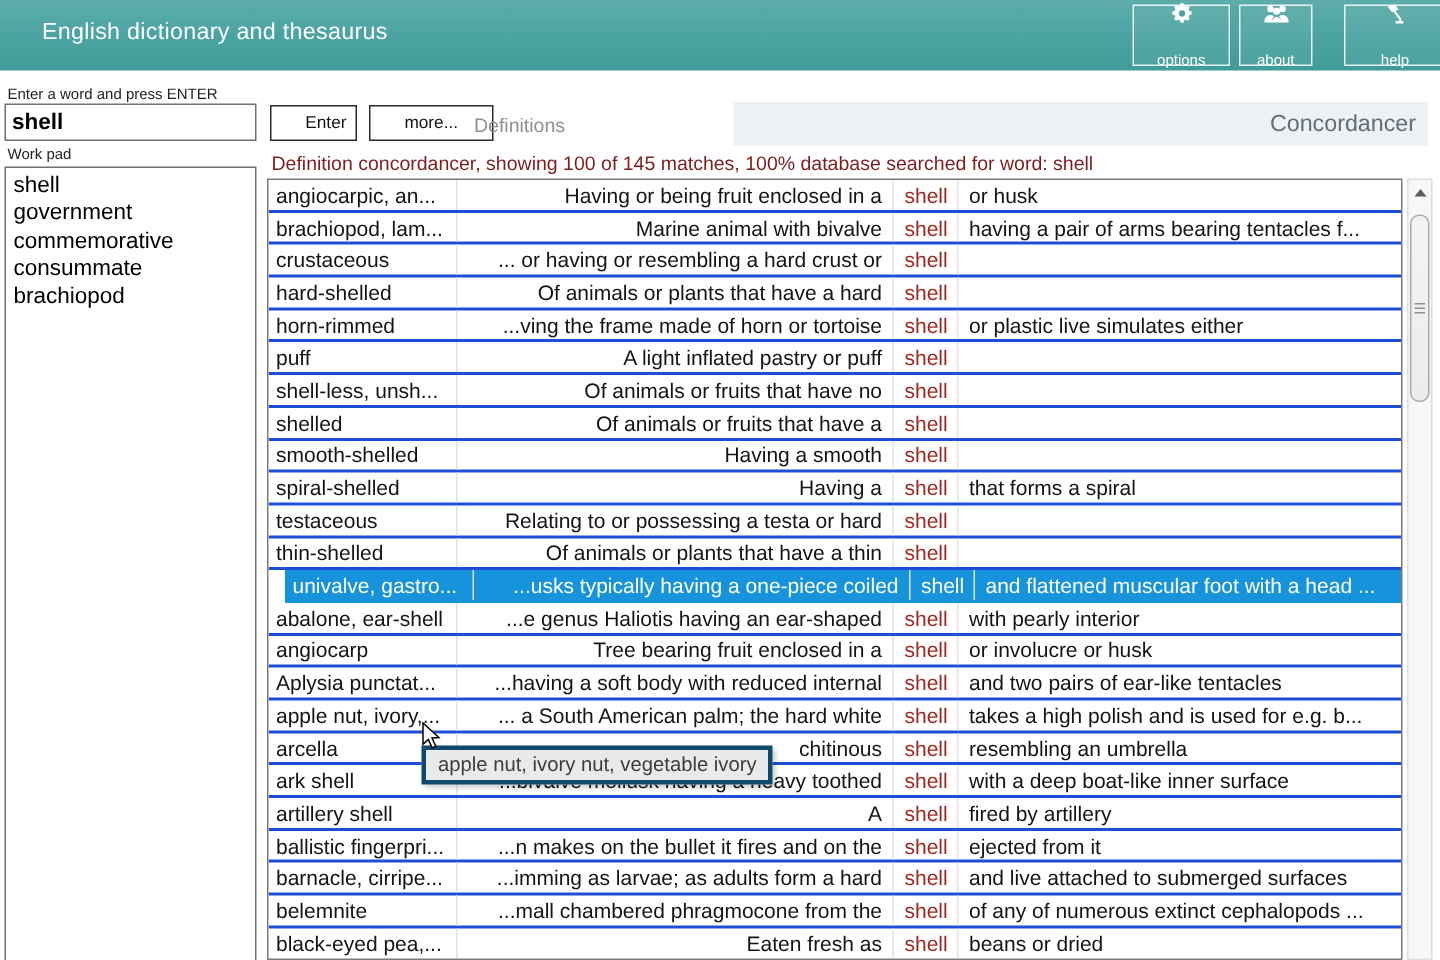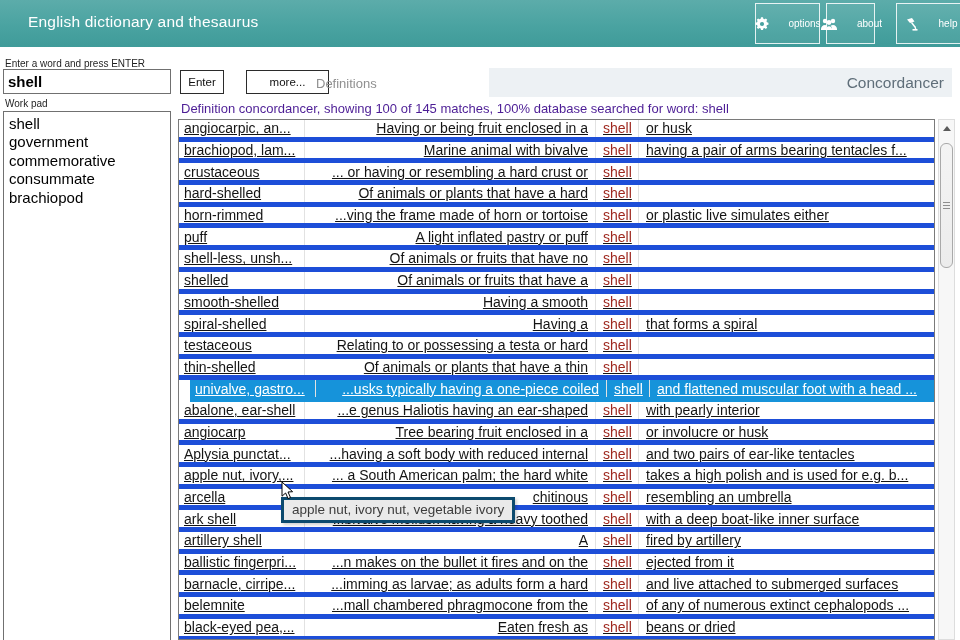--- a/index.html
+++ b/index.html
@@ -15,67 +15,67 @@
     position:absolute; left:0; top:0; width:960px; height:47px;
     background:linear-gradient(180deg,#5cacaa 0%, #4aa3a1 55%, #3f9b99 100%);
   }
   .header-title {
     position:absolute; left:28px; top:0; height:44px; display:flex; align-items:center;
     color:#ffffff; font-size:15.5px; font-weight:400; letter-spacing:.2px;
   }
   .hdr-btn {
     position:absolute; top:3px; height:41px;
     border:1px solid rgba(255,255,255,.85); background:rgba(255,255,255,.06);
-    display:flex; flex-direction:row; align-items:center; justify-content:center; gap:18px;
+    display:flex; flex-direction:column; align-items:center; justify-content:center; gap:18px;
     color:#fff; font-size:10px; cursor:pointer;
   }
   .hdr-btn svg { display:block; }
   #btn-options { left:755px; width:65px; }
   #btn-about   { left:826px; width:49px; }
   #btn-help    { left:896px; width:68px; }
 
   
   .search-label { position:absolute; left:5px; top:58px; font-size:10px; color:#1f1f1f; }
   .word-input {
     position:absolute; left:3px; top:69px; width:168px; height:25px;
     border:1px solid #707070; background:#fff; padding:0 4px;
     font-family:"Liberation Sans",sans-serif; font-size:15px; font-weight:bold; color:#000;
     outline:none; border-radius:0;
   }
   .btn {
     position:absolute; top:70px; height:24px; background:#ffffff;
     border:1px solid #2b2b2b; font-family:"Liberation Sans",sans-serif;
     font-size:11.5px; color:#111; cursor:pointer; border-radius:0;
   }
-  #btn-enter { left:180px; width:44px; }
+  #btn-enter { left:180px; width:58px;text-align:right; }
   #btn-more  { left:246px; width:83px; }
   .mode-label { position:absolute; left:316px; top:76px; font-size:13px; color:#8f8f8f; }
   .panel-strip {
     position:absolute; left:489px; top:68px; width:463px; height:29px;
     background:#edf1f4; display:flex; align-items:center; justify-content:flex-end;
     padding-right:8px; color:#5f6e79; font-size:15.5px;
   }
 
   
   .workpad-label { position:absolute; left:5px; top:98px; font-size:10px; color:#1f1f1f; }
   .workpad {
     position:absolute; left:3px; top:111px; width:168px; height:530px;
     border:1px solid #707070; background:#fff; padding:3px 0; overflow:hidden;
   }
   .wp-item { font-size:15px; line-height:18.4px; padding:0 5px; color:#000; cursor:default; }
 
   
-  .status-line { position:absolute; left:181px; top:101px; font-size:13px; color:#4c1d95; }
+  .status-line { position:absolute; left:181px; top:101px; font-size:13px; color:#7f1d1d; }
 
   
   .table {
     position:absolute; left:178px; top:119px; width:757px; height:521px;
     border:1px solid #7a7a7a; background:#fff; overflow:hidden;
   }
-  .row { display:flex; height:21.7px; border-bottom:5px solid #1d4ed8; align-items:flex-start; font-size:14px; color:#141414;text-decoration:underline; }
+  .row { display:flex; height:21.7px; border-bottom:2px solid #1d4ed8; align-items:flex-start; font-size:14px; color:#141414; }
   .row > div { height:100%; display:flex; align-items:center; overflow:hidden; white-space:nowrap; }
   .c-word  { width:126px; padding-left:5px;  border-right:1px solid #e2e2e2; }
   .c-left  { width:291px; padding-right:7px; border-right:1px solid #e2e2e2; justify-content:flex-end; }
   .c-key   { width:43px;  padding-left:7px;  border-right:1px solid #e2e2e2; color:#9e271e; }
   .c-right { flex:1; padding-left:7px; }
   .row.sel { background:#1693da; color:#ffffff; border-bottom-color:#1693da;margin-left:11px; }
   .row.sel .c-key { color:#ffffff; }
 
   
   .scrollbar {

